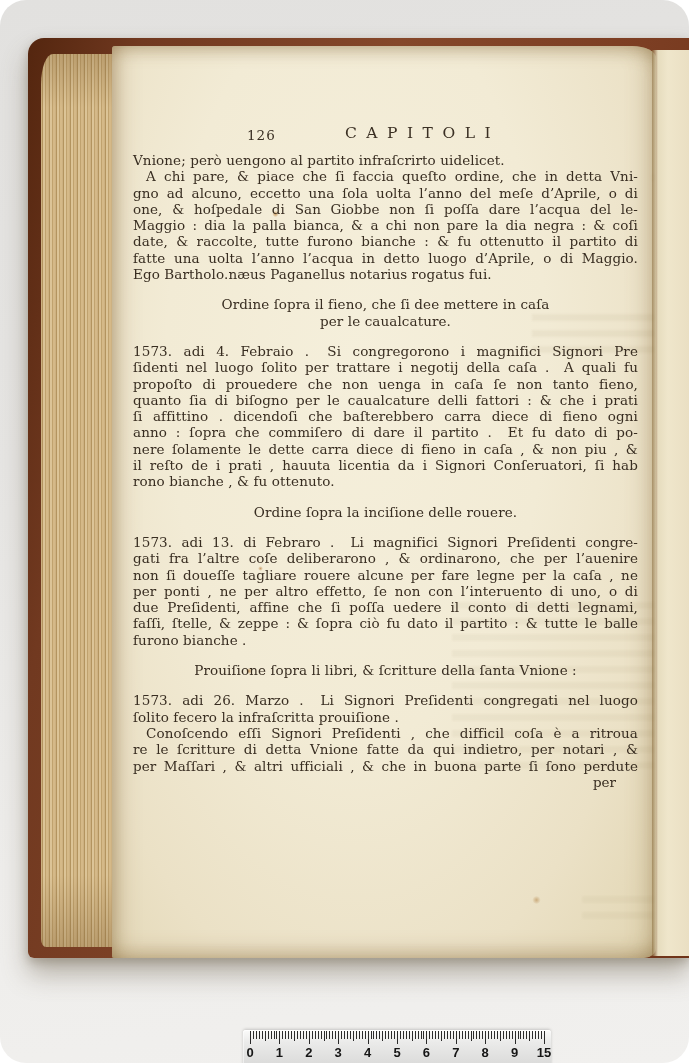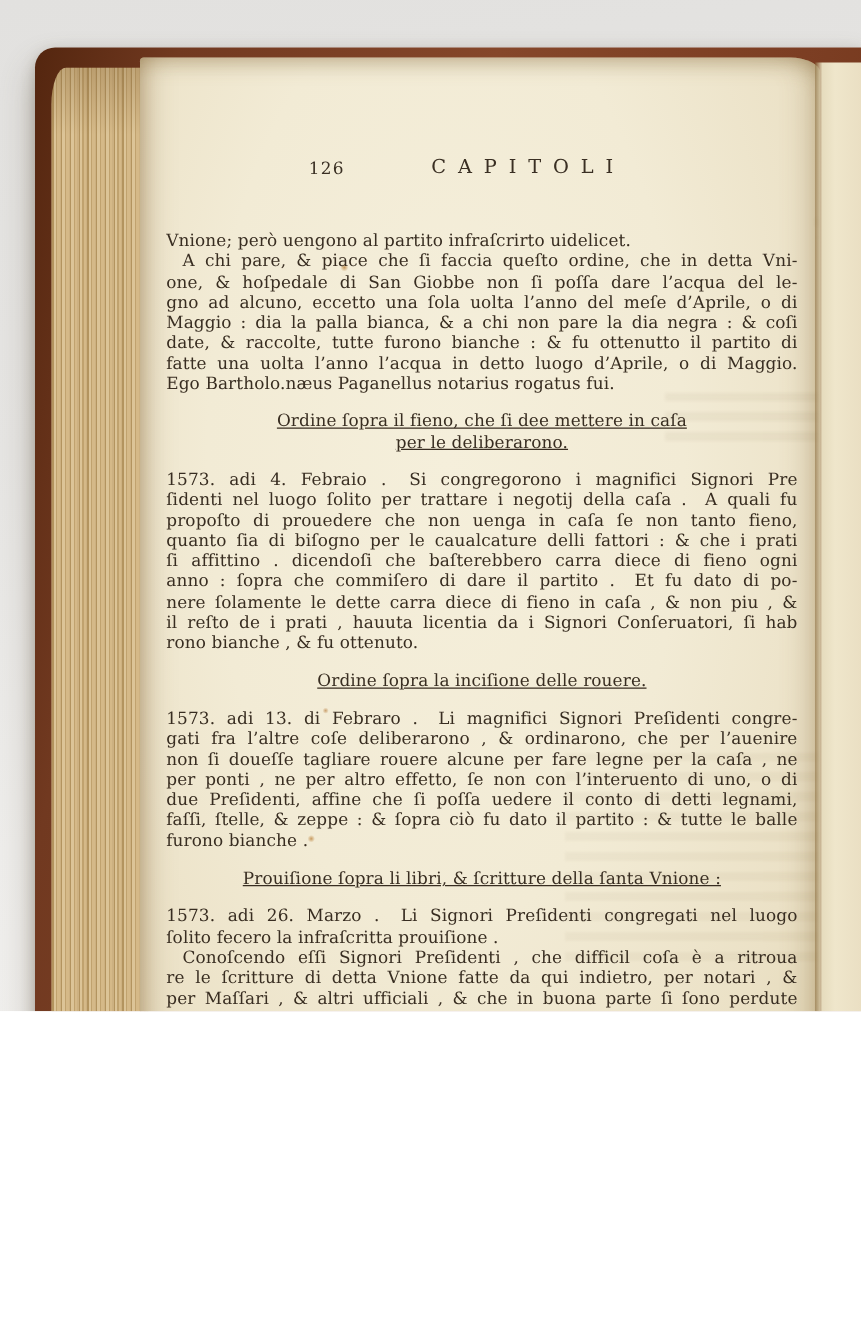--- a/index.html
+++ b/index.html
@@ -1,19 +1,20 @@
 <!DOCTYPE html>
 <html><head>
 <meta charset="utf-8">
 <style>
   html,body { margin:0; padding:0; }
   .scene {
-    position:relative; width:689px; height:809px; overflow:hidden;
+    position:relative; width:689px; height:1063px; overflow:hidden;
     background: linear-gradient(172deg, #e2e1df 0%, #e6e5e3 40%, #eeedeb 75%, #f1f0ee 100%);
     font-family:"DejaVu Serif", serif;
+    border-radius:26px;
   }
   
   .book { position:absolute; inset:0; }
   .cover {
     position:absolute; left:28px; top:38px; width:661px; height:920px;
     background: linear-gradient(100deg, #54260f 0%, #713920 14%, #85472a 45%, #7c3e23 75%, #6f3318 100%);
     border-radius:16px 0 0 6px;
     box-shadow: 0 16px 26px rgba(110,100,80,.45), 0 4px 10px rgba(110,100,80,.35);
   }
   .fore-edge {
@@ -48,30 +49,30 @@
   .bleed.b4 { left:470px; top:850px; width:165px; height:30px; opacity:.3; }
   .spot { position:absolute; border-radius:50%; pointer-events:none; }
   .spot.s1 { left:160px; top:165px; width:7px; height:6px; background:radial-gradient(circle,#c89a5e 0%,rgba(200,154,94,0) 70%); }
   .spot.s2 { left:146px; top:520px; width:5px; height:5px; background:radial-gradient(circle,#caa univers06e 0%,rgba(202,160,110,0) 70%); background:radial-gradient(circle,#caa06e 0%,rgba(202,160,110,0) 70%); }
   .spot.s3 { left:134px; top:622px; width:6px; height:6px; background:radial-gradient(circle,#c89a5e 0%,rgba(200,154,94,0) 70%); }
   .spot.s4 { left:420px; top:850px; width:9px; height:8px; background:radial-gradient(circle,rgba(190,150,95,.7) 0%,rgba(190,150,95,0) 70%); }
   
   .running-header { position:absolute; left:21px; top:78px; width:505px; height:20px; color:#3a2f23; }
   .folio { position:absolute; left:114px; top:3px; font-size:13.5px; letter-spacing:1px; }
   .running-title { position:absolute; left:212px; top:0; font-size:15.5px; letter-spacing:9.5px; }
-  .textblock { position:absolute; left:21px; top:106px; width:505px; color:#382d21;margin-top:33px; }
+  .textblock { position:absolute; left:21px; top:106px; width:505px; color:#382d21; }
   .line {
     font-size:13.5px; line-height:16.3px;
     text-align:justify; text-align-last:justify;
     letter-spacing:.1px;
   }
   .line.noj { text-align:left; text-align-last:auto; }
   .line.indent { text-indent:13px; }
   .sec.heading { margin:14px 0; }
-  .sec.heading .line { text-align:left; text-align-last:center;text-decoration:underline; }
+  .sec.heading .line { text-align:left; text-align-last:center; }
   .catchword { font-size:13.5px; line-height:16.3px; text-align:right; padding-right:22px; color:#382d21; }
   
   .ruler {
     position:absolute; left:243px; top:1030px; width:308px; height:40px;
     background: linear-gradient(180deg, #fbfbfa 0%, #ebebea 30%, #d7d7d6 100%);
     border-radius:3px 3px 0 0;
     box-shadow: 0 -1px 3px rgba(0,0,0,.18), inset 0 1px 0 rgba(255,255,255,.85), inset 1px 0 0 rgba(255,255,255,.5);
   }
   .tick { position:absolute; top:1px; width:1px; background:#2b2b2b; }
   .tick.minor { height:8px; }
@@ -103,30 +104,30 @@
       <div class="running-header">
         <span class="folio">126</span>
         <span class="running-title">CAPITOLI</span>
       </div>
 
       <div class="textblock">
         <div id="sections">
             <div class="sec paragraph">
               <div class="line noj">Vnione; però uengono al partito infraſcrirto uidelicet.</div>
               <div class="line indent">A chi pare, &amp; piace che ſi faccia queſto ordine, che in detta Vni-</div>
+              <div class="line">gno ad alcuno, eccetto una ſola uolta l’anno del meſe d’Aprile, o di</div>
               <div class="line">one, &amp; hoſpedale di San Giobbe non ſi poſſa dare l’acqua del le-</div>
-              <div class="line">gno ad alcuno, eccetto una ſola uolta l’anno del meſe d’Aprile, o di</div>
               <div class="line">Maggio : dia la palla bianca, &amp; a chi non pare la dia negra : &amp; coſi</div>
               <div class="line">date, &amp; raccolte, tutte furono bianche : &amp; fu ottenutto il partito di</div>
               <div class="line">fatte una uolta l’anno l’acqua in detto luogo d’Aprile, o di Maggio.</div>
               <div class="line noj">Ego Bartholo.næus Paganellus notarius rogatus fui.</div>
             </div>
             <div class="sec heading">
               <div class="line noj">Ordine ſopra il fieno, che ſi dee mettere in caſa</div>
-              <div class="line noj">per le deliberarono.</div>
+              <div class="line noj">per le caualcature.</div>
             </div>
             <div class="sec paragraph">
               <div class="line">1573. adi 4. Febraio .  Si congregorono i magnifici Signori Pre</div>
               <div class="line">ſidenti nel luogo ſolito per trattare i negotij della caſa .  A quali fu</div>
               <div class="line">propoſto di prouedere che non uenga in caſa ſe non tanto fieno,</div>
               <div class="line">quanto ſia di biſogno per le caualcature delli fattori : &amp; che i prati</div>
               <div class="line">ſi affittino . dicendoſi che baſterebbero carra diece di fieno ogni</div>
               <div class="line">anno : ſopra che commiſero di dare il partito .  Et fu dato di po-</div>
               <div class="line">nere ſolamente le dette carra diece di fieno in caſa , &amp; non piu , &amp;</div>
               <div class="line">il reſto de i prati , hauuta licentia da i Signori Conſeruatori, ſi hab</div>

